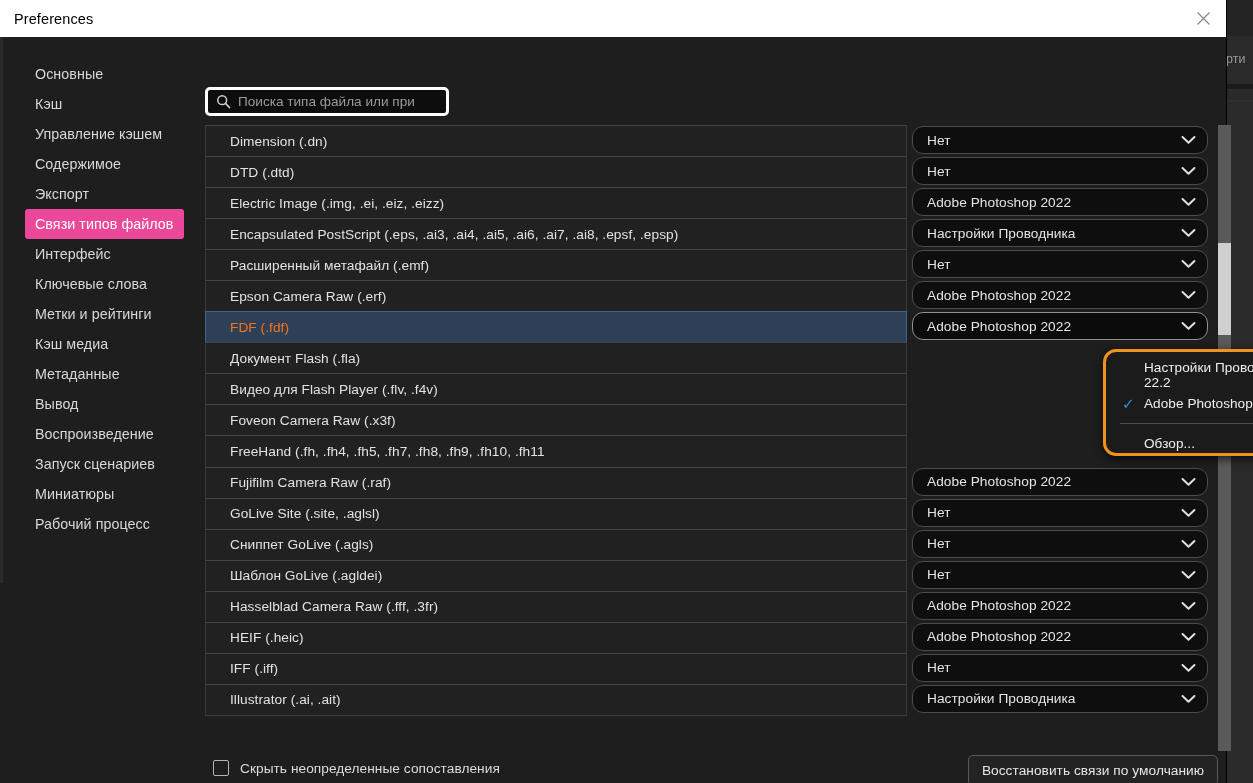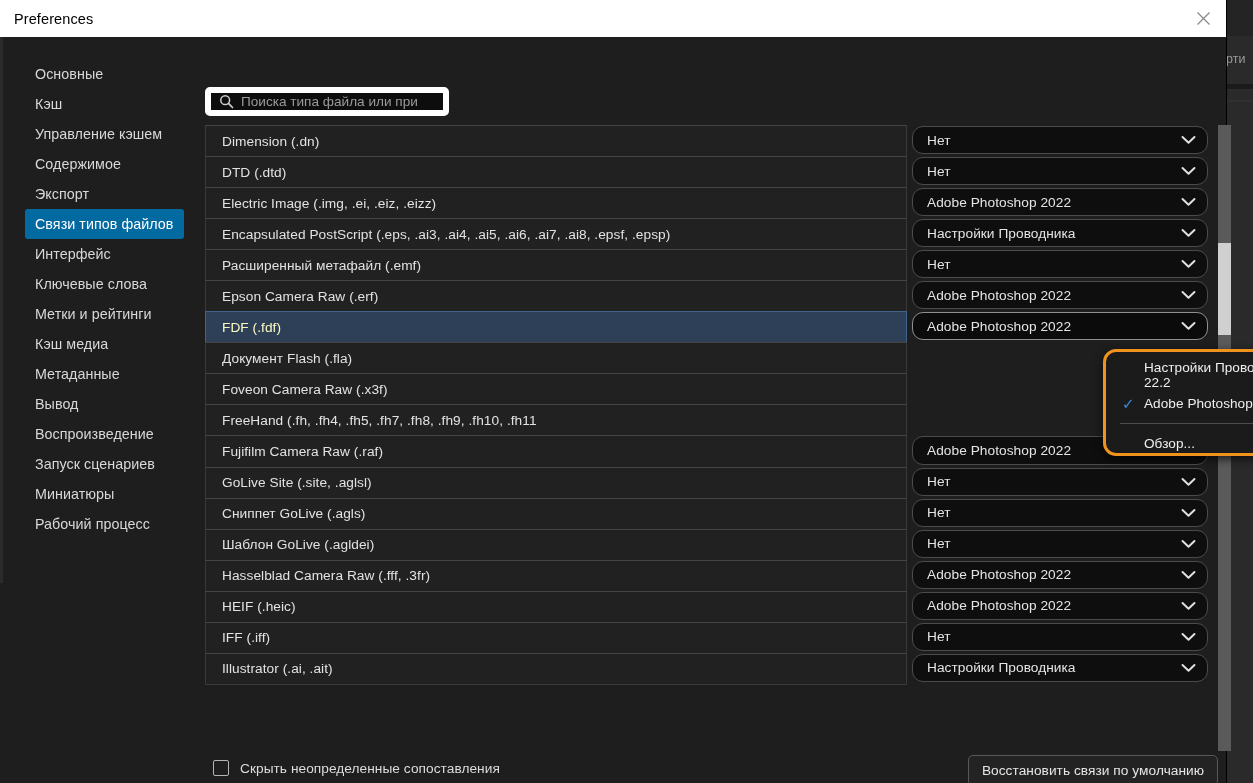--- a/index.html
+++ b/index.html
@@ -118,40 +118,40 @@
     display: flex;
     align-items: center;
     padding-left: 10px;
     border-radius: 3px;
     font-size: 14.3px;
     color: #d8d8d8;
     cursor: default;
     letter-spacing: .05px;
   }
   .side-item.selected {
-    background: #0369a1;
+    background: #ec4899;
     color: #ffffff;
   }
 
   
   #main {
     position: absolute;
     left: 198px; top: 0;
     right: 0; bottom: 0;
   }
 
   
   #search-wrap {
     position: absolute;
     left: 7px;
     top: 50px;
     width: 244px;
     height: 29px;
     background: #0d0d0d;
-    border: 6px solid #ffffff;
+    border: 3px solid #ffffff;
     border-radius: 5px;
     display: flex;
     align-items: center;
     box-sizing: border-box;
   }
   #search-icon-box {
     width: 30px;
     display: flex;
     align-items: center;
     justify-content: center;
@@ -185,31 +185,31 @@
     align-items: stretch;
   }
   .row .namecell {
     width: 702px;
     box-sizing: border-box;
     border: 1px solid #3a3a3a;
     border-top-color: #454545;
     background: #212121;
     display: flex;
     align-items: center;
-    padding-left: 16px;
+    padding-left: 24px;
     font-size: 13.7px;
     color: #e2e2e2;
     letter-spacing: .05px;
     margin-bottom: -1px;
     cursor: default;
   }
   .row.selected .namecell {
     background: #2e4057;
     border-color: #41648c;
-    color: #fef9c3;
+    color: #f97316;
   }
   .row .valcell {
     flex: 1;
     box-sizing: border-box;
     padding: 1px 0 2px 0;
     display: flex;
     align-items: center;
   }
   .dropdown {
     flex: 1;
@@ -532,20 +532,26 @@
             </div>
           </div>
           <div class="row">
             <div class="namecell">
               <span>Документ Flash (.fla)</span>
             </div>
             <div class="valcell"></div>
           </div>
           <div class="row">
             <div class="namecell">
+              <span>Видео для Flash Player (.flv, .f4v)</span>
+            </div>
+            <div class="valcell"></div>
+          </div>
+          <div class="row">
+            <div class="namecell">
               <span>Foveon Camera Raw (.x3f)</span>
             </div>
             <div class="valcell"></div>
           </div>
           <div class="row">
             <div class="namecell">
               <span>FreeHand (.fh, .fh4, .fh5, .fh7, .fh8, .fh9, .fh10, .fh11</span>
             </div>
             <div class="valcell"></div>
           </div>

